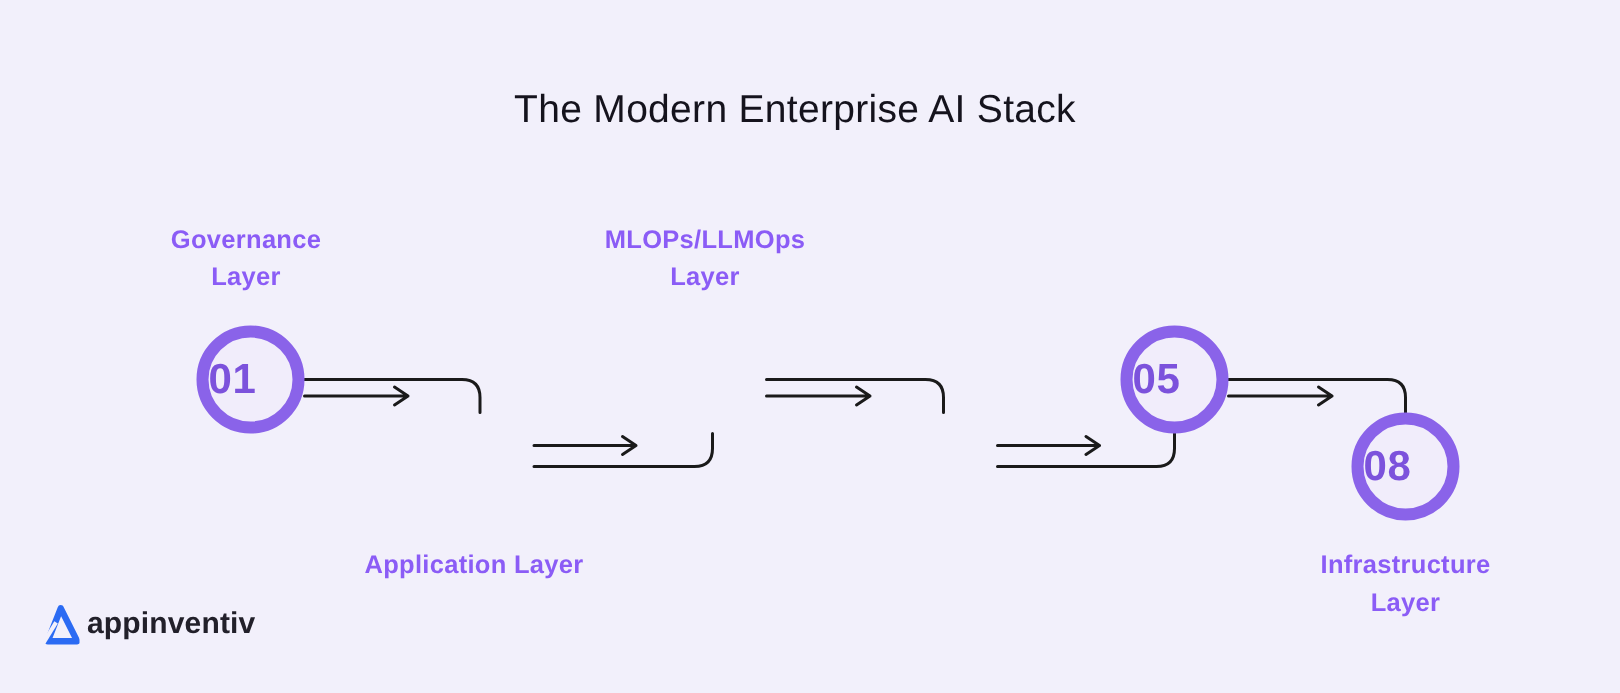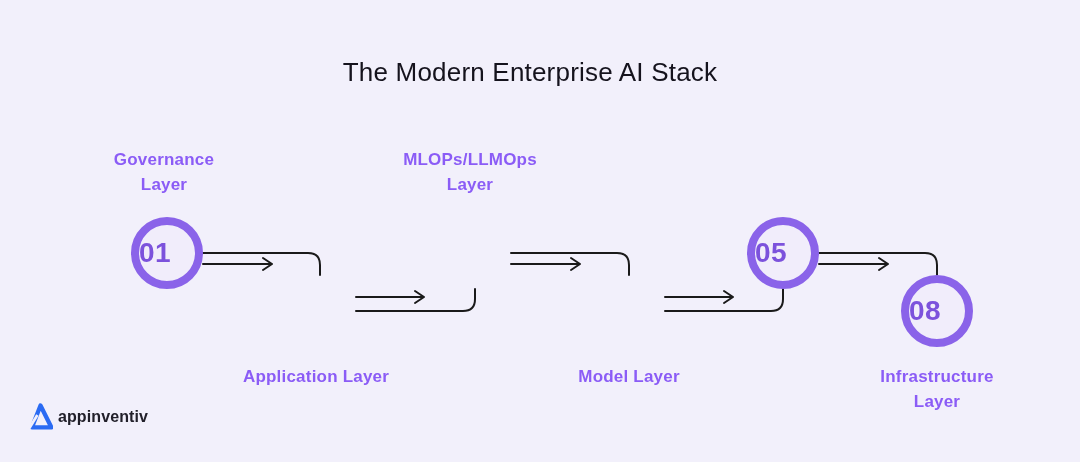--- a/index.html
+++ b/index.html
@@ -30,21 +30,21 @@
     position:absolute; transform:translateX(-50%);
     text-align:center; font-size:17px; font-weight:600;
     color:#8b5cf6; line-height:25px; letter-spacing:0.2px; white-space:nowrap;
   }
   .step-label .line { display:block; }
   .logo {
     position:absolute; left:28px; top:403px;
     display:flex; align-items:center; gap:5px;
   }
   .logo-text {
-    font-size:16px; font-weight:600; color:#22202A; letter-spacing:0.1px;
+    font-size:20px; font-weight:600; color:#22202A; letter-spacing:0.1px;
   }
 </style>
 </head>
 <body>
 
 <div class="canvas">
 
   <h1 class="title">The Modern Enterprise AI Stack</h1>
 
   <svg class="connectors" width="1080" height="462" viewBox="0 0 1080 462">
@@ -80,23 +80,20 @@
   <div class="circle" style="left:747px; top:217px;">
     <span class="num">05</span>
   </div>
   <div class="circle" style="left:901px; top:275px;">
     <span class="num">08</span>
   </div>
 
   <div class="step-label" style="left:316px; top:364px;">
     <span class="line">Application Layer</span>
   </div>
-  <div class="step-label" style="left:629px; top:364px;">
-    <span class="line">Model Layer</span>
-  </div>
   <div class="step-label" style="left:937px; top:364px;">
     <span class="line">Infrastructure</span>
     <span class="line">Layer</span>
   </div>
 
   <div class="logo">
     <svg width="25" height="27" viewBox="0 0 32 34">
       <path d="M16 3 L30 31 L5 31 Z" fill="none" stroke-width="5.5" stroke-linejoin="round" stroke="#2B6BF3"></path>
       <line x1="1" y1="33" x2="12" y2="15" stroke-width="3.5" stroke="#F2F0FB"></line>
     </svg>

